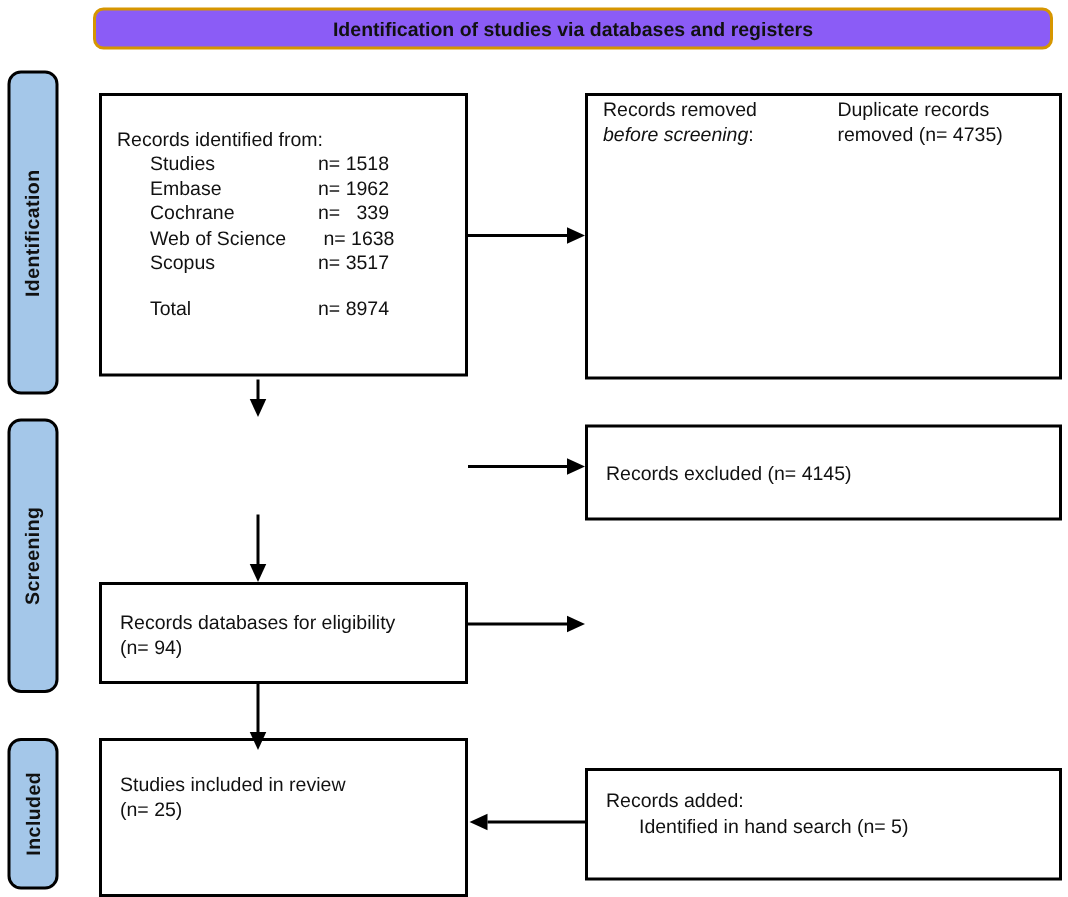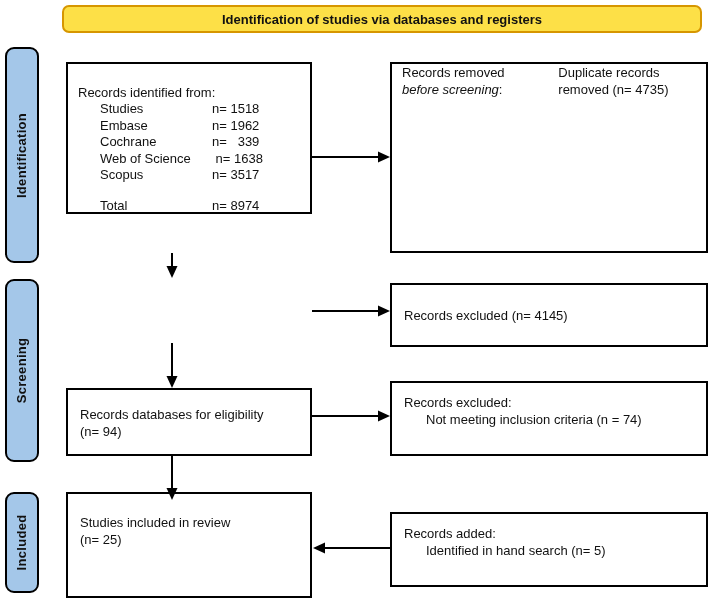--- a/index.html
+++ b/index.html
@@ -14,21 +14,21 @@
     width: 712px;
     height: 598px;
     background: #ffffff;
     overflow: hidden;
   }
   
   .banner {
     position: absolute;
     left: 62px; top: 5px;
     width: 640px; height: 28px;
-    background: #fde047;
+    background: #8b5cf6;
     border: 2px solid #D69600;
     border-radius: 7px;
     display: flex;
     align-items: center;
     justify-content: center;
     box-sizing: border-box;
     font-size: 13px;
     font-weight: bold;
   }
   
@@ -58,21 +58,21 @@
   .box {
     position: absolute;
     background: #ffffff;
     border: 2px solid #000000;
     box-sizing: border-box;
     font-size: 13px;
     line-height: 17px;
   }
   .col-left  { left: 66px;  width: 246px; }
   .col-right { left: 390px; width: 318px; }
-  #box-identified { top: 62px;  height: 152px; padding: 20px 8px 12px 10px; }
+  #box-identified { top: 62px;  height: 189px; padding: 20px 8px 12px 10px; }
   #box-removed    { top: 62px;  height: 191px; padding: 0 8px 0 10px;
                     display: flex; flex-direction: row; justify-content: center; }
   #box-screened   { top: 278px; height: 65px;  padding: 17px 8px 0 12px; }
   #box-excluded1  { top: 283px; height: 64px;  padding: 0 8px 0 12px;
                     display: flex; align-items: center; }
   #box-assessed   { top: 388px; height: 68px;  padding: 16px 8px 0 12px; }
   #box-excluded2  { top: 381px; height: 75px;  padding: 11px 8px 0 12px; }
   #box-included   { top: 492px; height: 106px;  padding: 20px 8px 0 12px; }
   #box-added      { top: 512px; height: 75px;  padding: 11px 8px 0 12px; }
   .indent { padding-left: 22px; }
@@ -153,24 +153,20 @@
 
   <div class="box col-right" id="box-excluded1">
     <div>Records excluded (n= 4145)</div>
   </div>
 
   <div class="box col-left" id="box-assessed">
     <div>Records databases for eligibility</div>
     <div>(n= 94)</div>
   </div>
 
-  <div class="box col-right" id="box-excluded2">
-    <div>Records excluded:</div>
-    <div class="indent">Not meeting inclusion criteria (n = 74)</div>
-  </div>
 
   <div class="box col-left" id="box-included">
     <div>Studies included in review</div>
     <div>(n= 25)</div>
   </div>
 
   <div class="box col-right" id="box-added">
     <div>Records added:</div>
     <div class="indent">Identified in hand search (n= 5)</div>
   </div>

